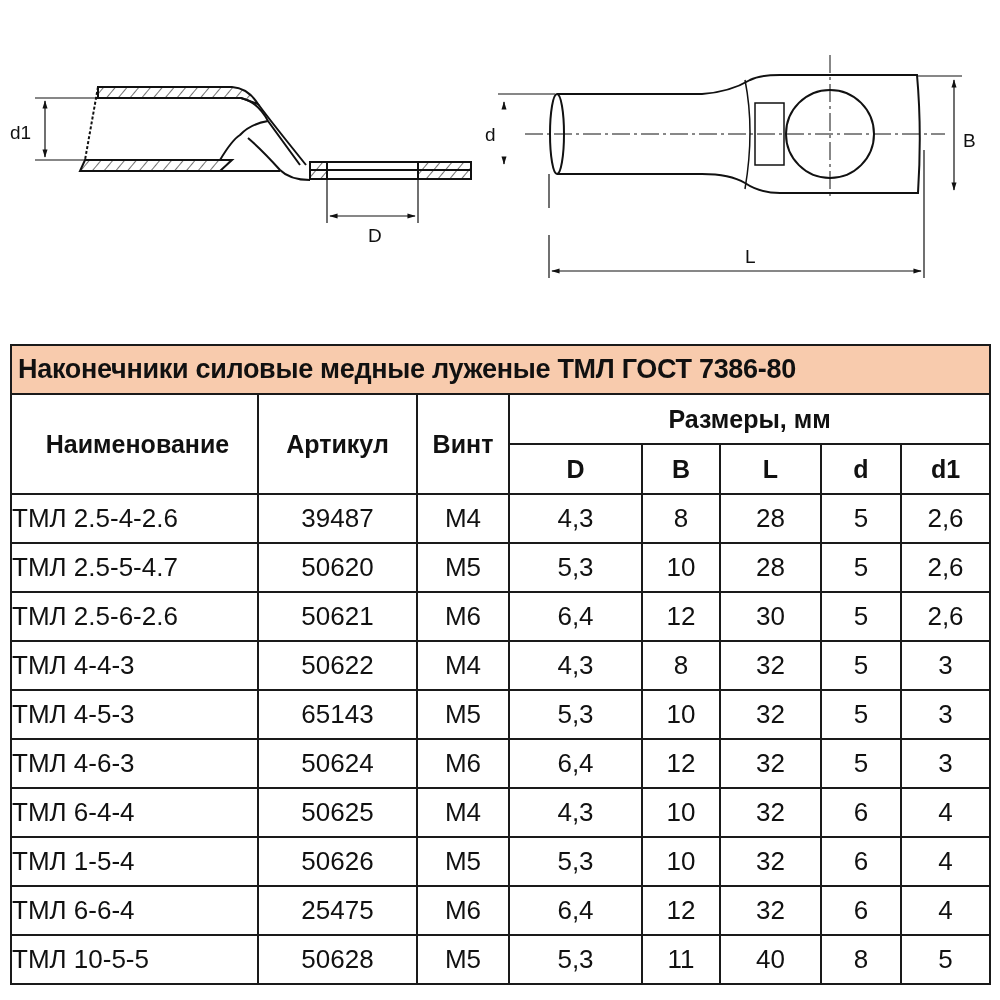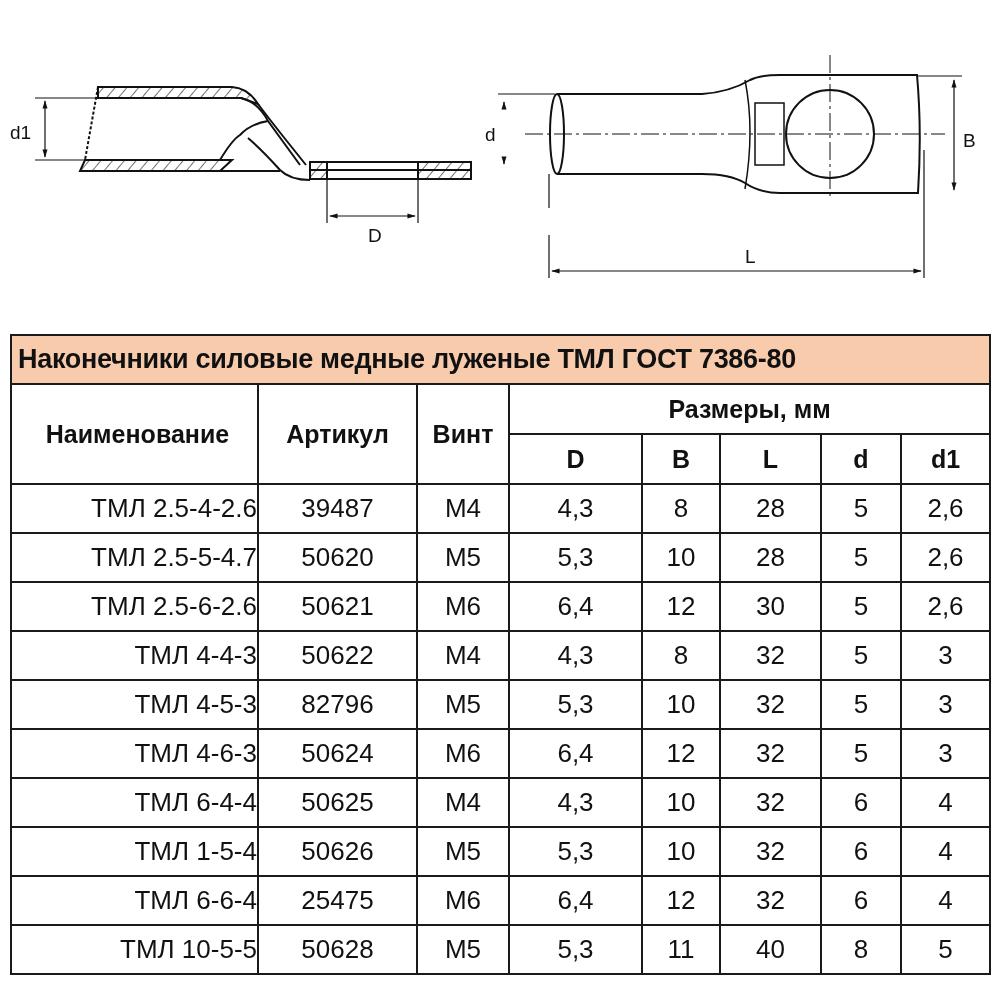--- a/index.html
+++ b/index.html
@@ -1,27 +1,27 @@
 <!DOCTYPE html>
 <html><head>
 <meta charset="utf-8">
 <style>
   html, body { margin:0; padding:0; background:#ffffff; }
   body { width:1000px; height:1000px; position:relative; overflow:hidden; font-family:"Liberation Sans", "DejaVu Sans", sans-serif; color:#111; }
   .drawing { position:absolute; left:0; top:0; width:1000px; height:320px; }
   .drawing text { font-family:"Liberation Sans", "DejaVu Sans", sans-serif; font-size:19px; fill:#111; }
-  table.spec { position:absolute; left:10px; top:334px; width:979px; border-collapse:collapse; table-layout:fixed; }
+  table.spec { position:absolute; left:10px; top:344px; width:979px; border-collapse:collapse; table-layout:fixed; }
   table.spec td, table.spec th { border:2px solid #1a1a1a; padding:0; }
   .title-cell { background:#f8cbad; height:47px; text-align:left; font-weight:bold; font-size:27px; padding-left:6px !important; letter-spacing:-0.3px; }
   .hdr { font-weight:bold; font-size:25px; text-align:center; }
   .hdr-left { text-align:center; padding-left:6px !important; }
   .hdr-top { height:48px;margin-left:19px; }
   .hdr-bot { height:48px; }
   td.cell { height:47px; font-size:26px; text-align:center; }
-  td.name { text-align:right; padding-left:6px; }
+  td.name { text-align:left; padding-left:6px; }
 </style>
 </head>
 <body>
 
 <svg class="drawing" viewBox="0 0 1000 320" xmlns="http://www.w3.org/2000/svg">
   <defs>
     <pattern id="hatch" patternUnits="userSpaceOnUse" width="9" height="9" patternTransform="rotate(40)">
       <line x1="0" y1="0" x2="0" y2="9" stroke="#111" stroke-width="1.2"></line>
     </pattern>
     <marker id="arr" viewBox="0 0 10 10" refX="9" refY="5" markerWidth="7" markerHeight="7" orient="auto-start-reverse">
@@ -150,21 +150,21 @@
     <td class="cell">50622</td>
     <td class="cell">М4</td>
     <td class="cell">4,3</td>
     <td class="cell">8</td>
     <td class="cell">32</td>
     <td class="cell">5</td>
     <td class="cell">3</td>
   </tr>
       <tr>
     <td class="cell name">ТМЛ 4-5-3</td>
-    <td class="cell">82796</td>
+    <td class="cell">65143</td>
     <td class="cell">М5</td>
     <td class="cell">5,3</td>
     <td class="cell">10</td>
     <td class="cell">32</td>
     <td class="cell">5</td>
     <td class="cell">3</td>
   </tr>
       <tr>
     <td class="cell name">ТМЛ 4-6-3</td>
     <td class="cell">50624</td>

